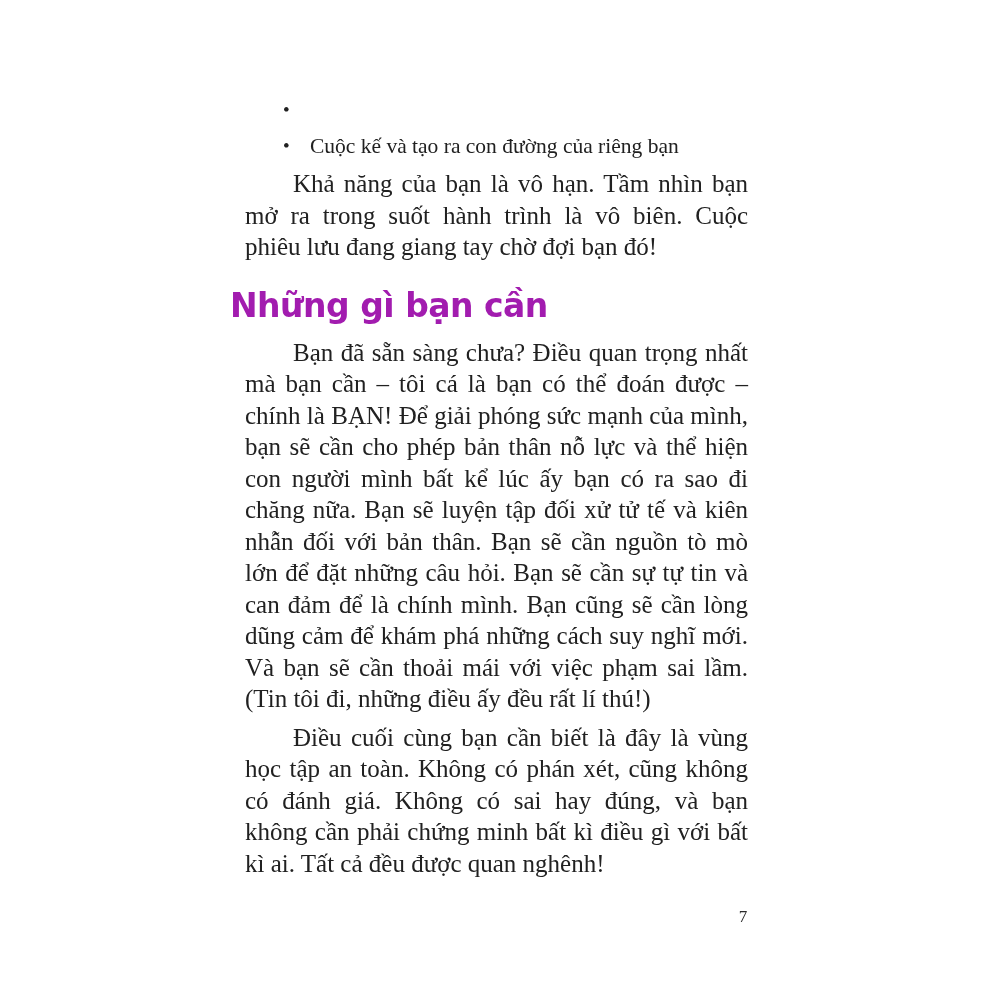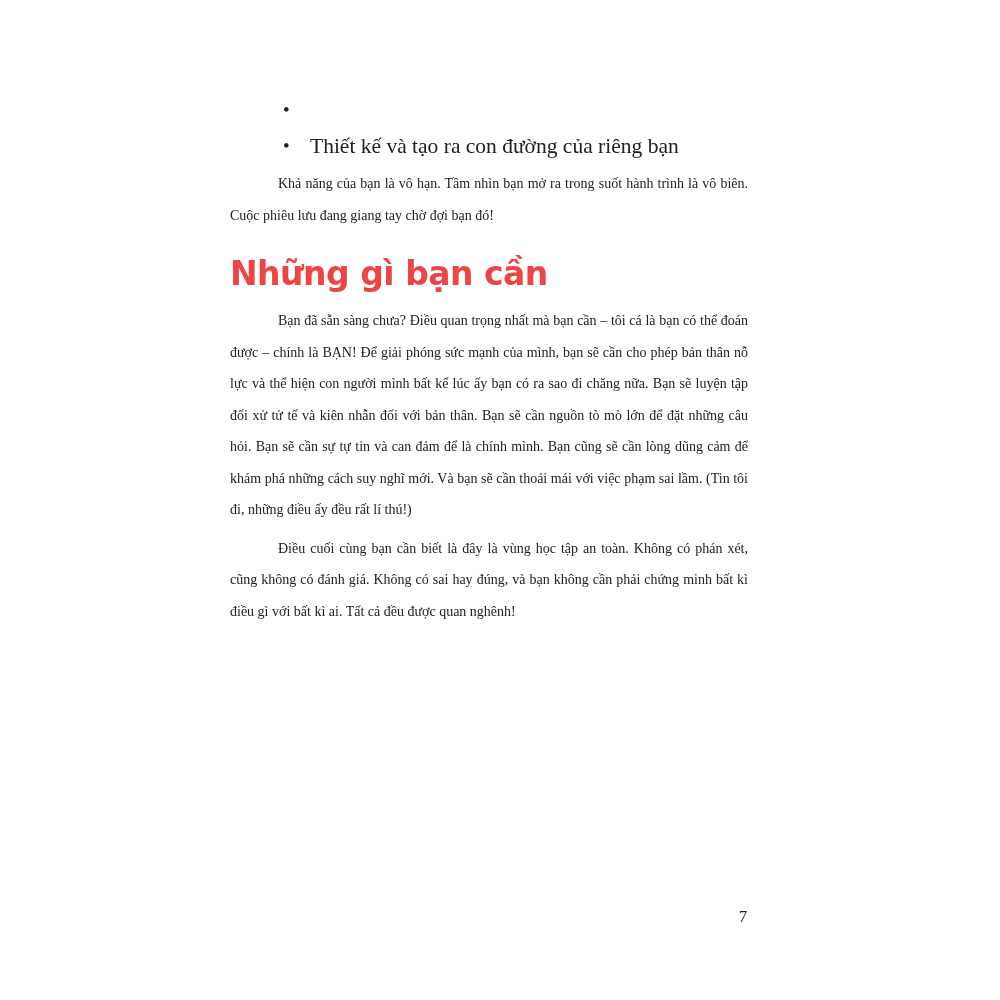--- a/index.html
+++ b/index.html
@@ -37,35 +37,35 @@
   }
   .dot {
     display: inline-block;
     width: 27px;
     flex: 0 0 27px;
     font-size: 19px;
     line-height: 28px;
     color: #212121;
   }
   .para {
-    font-size: 14px;
+    font-size: 25px;
     line-height: 31.5px;
     text-align: justify;
-    margin: 0 0 7px 0;
+    margin: 0 0 7px 15px;
   }
   .indent {
     text-indent: 48px;
   }
   h1.heading {
     font-family: "DejaVu Sans", sans-serif;
     font-weight: bold;
     font-size: 33px;
     line-height: 38px;
     letter-spacing: -0.5px;
-    color: #ef4444;
+    color: #a21caf;
     margin: 24px 0 12px 0;
   }
   .page-number {
     position: absolute;
     left: 732px;
     top: 906px;
     width: 22px;
     text-align: center;
     font-size: 17px;
     line-height: 22px;
@@ -77,21 +77,21 @@
 
 <div class="page">
   <div class="content">
 
     <ul class="bullets">
       <li>
         <span class="dot">•</span>
       </li>
       <li>
         <span class="dot">•</span>
-        <span class="bullet-text">Thiết kế và tạo ra con đường của riêng bạn</span>
+        <span class="bullet-text">Cuộc kế và tạo ra con đường của riêng bạn</span>
       </li>
     </ul>
 
     <p class="para indent">Khả năng của bạn là vô hạn. Tầm nhìn bạn mở ra trong suốt hành trình là vô biên. Cuộc phiêu lưu đang giang tay chờ đợi bạn đó!</p>
 
     <h1 class="heading">Những gì bạn cần</h1>
 
     <p class="para indent">Bạn đã sẵn sàng chưa? Điều quan trọng nhất mà bạn cần – tôi cá là bạn có thể đoán được – chính là BẠN! Để giải phóng sức mạnh của mình, bạn sẽ cần cho phép bản thân nỗ lực và thể hiện con người mình bất kể lúc ấy bạn có ra sao đi chăng nữa. Bạn sẽ luyện tập đối xử tử tế và kiên nhẫn đối với bản thân. Bạn sẽ cần nguồn tò mò lớn để đặt những câu hỏi. Bạn sẽ cần sự tự tin và can đảm để là chính mình. Bạn cũng sẽ cần lòng dũng cảm để khám phá những cách suy nghĩ mới. Và bạn sẽ cần thoải mái với việc phạm sai lầm. (Tin tôi đi, những điều ấy đều rất lí thú!)</p>
     <p class="para indent">Điều cuối cùng bạn cần biết là đây là vùng học tập an toàn. Không có phán xét, cũng không có đánh giá. Không có sai hay đúng, và bạn không cần phải chứng minh bất kì điều gì với bất kì ai. Tất cả đều được quan nghênh!</p>
 

